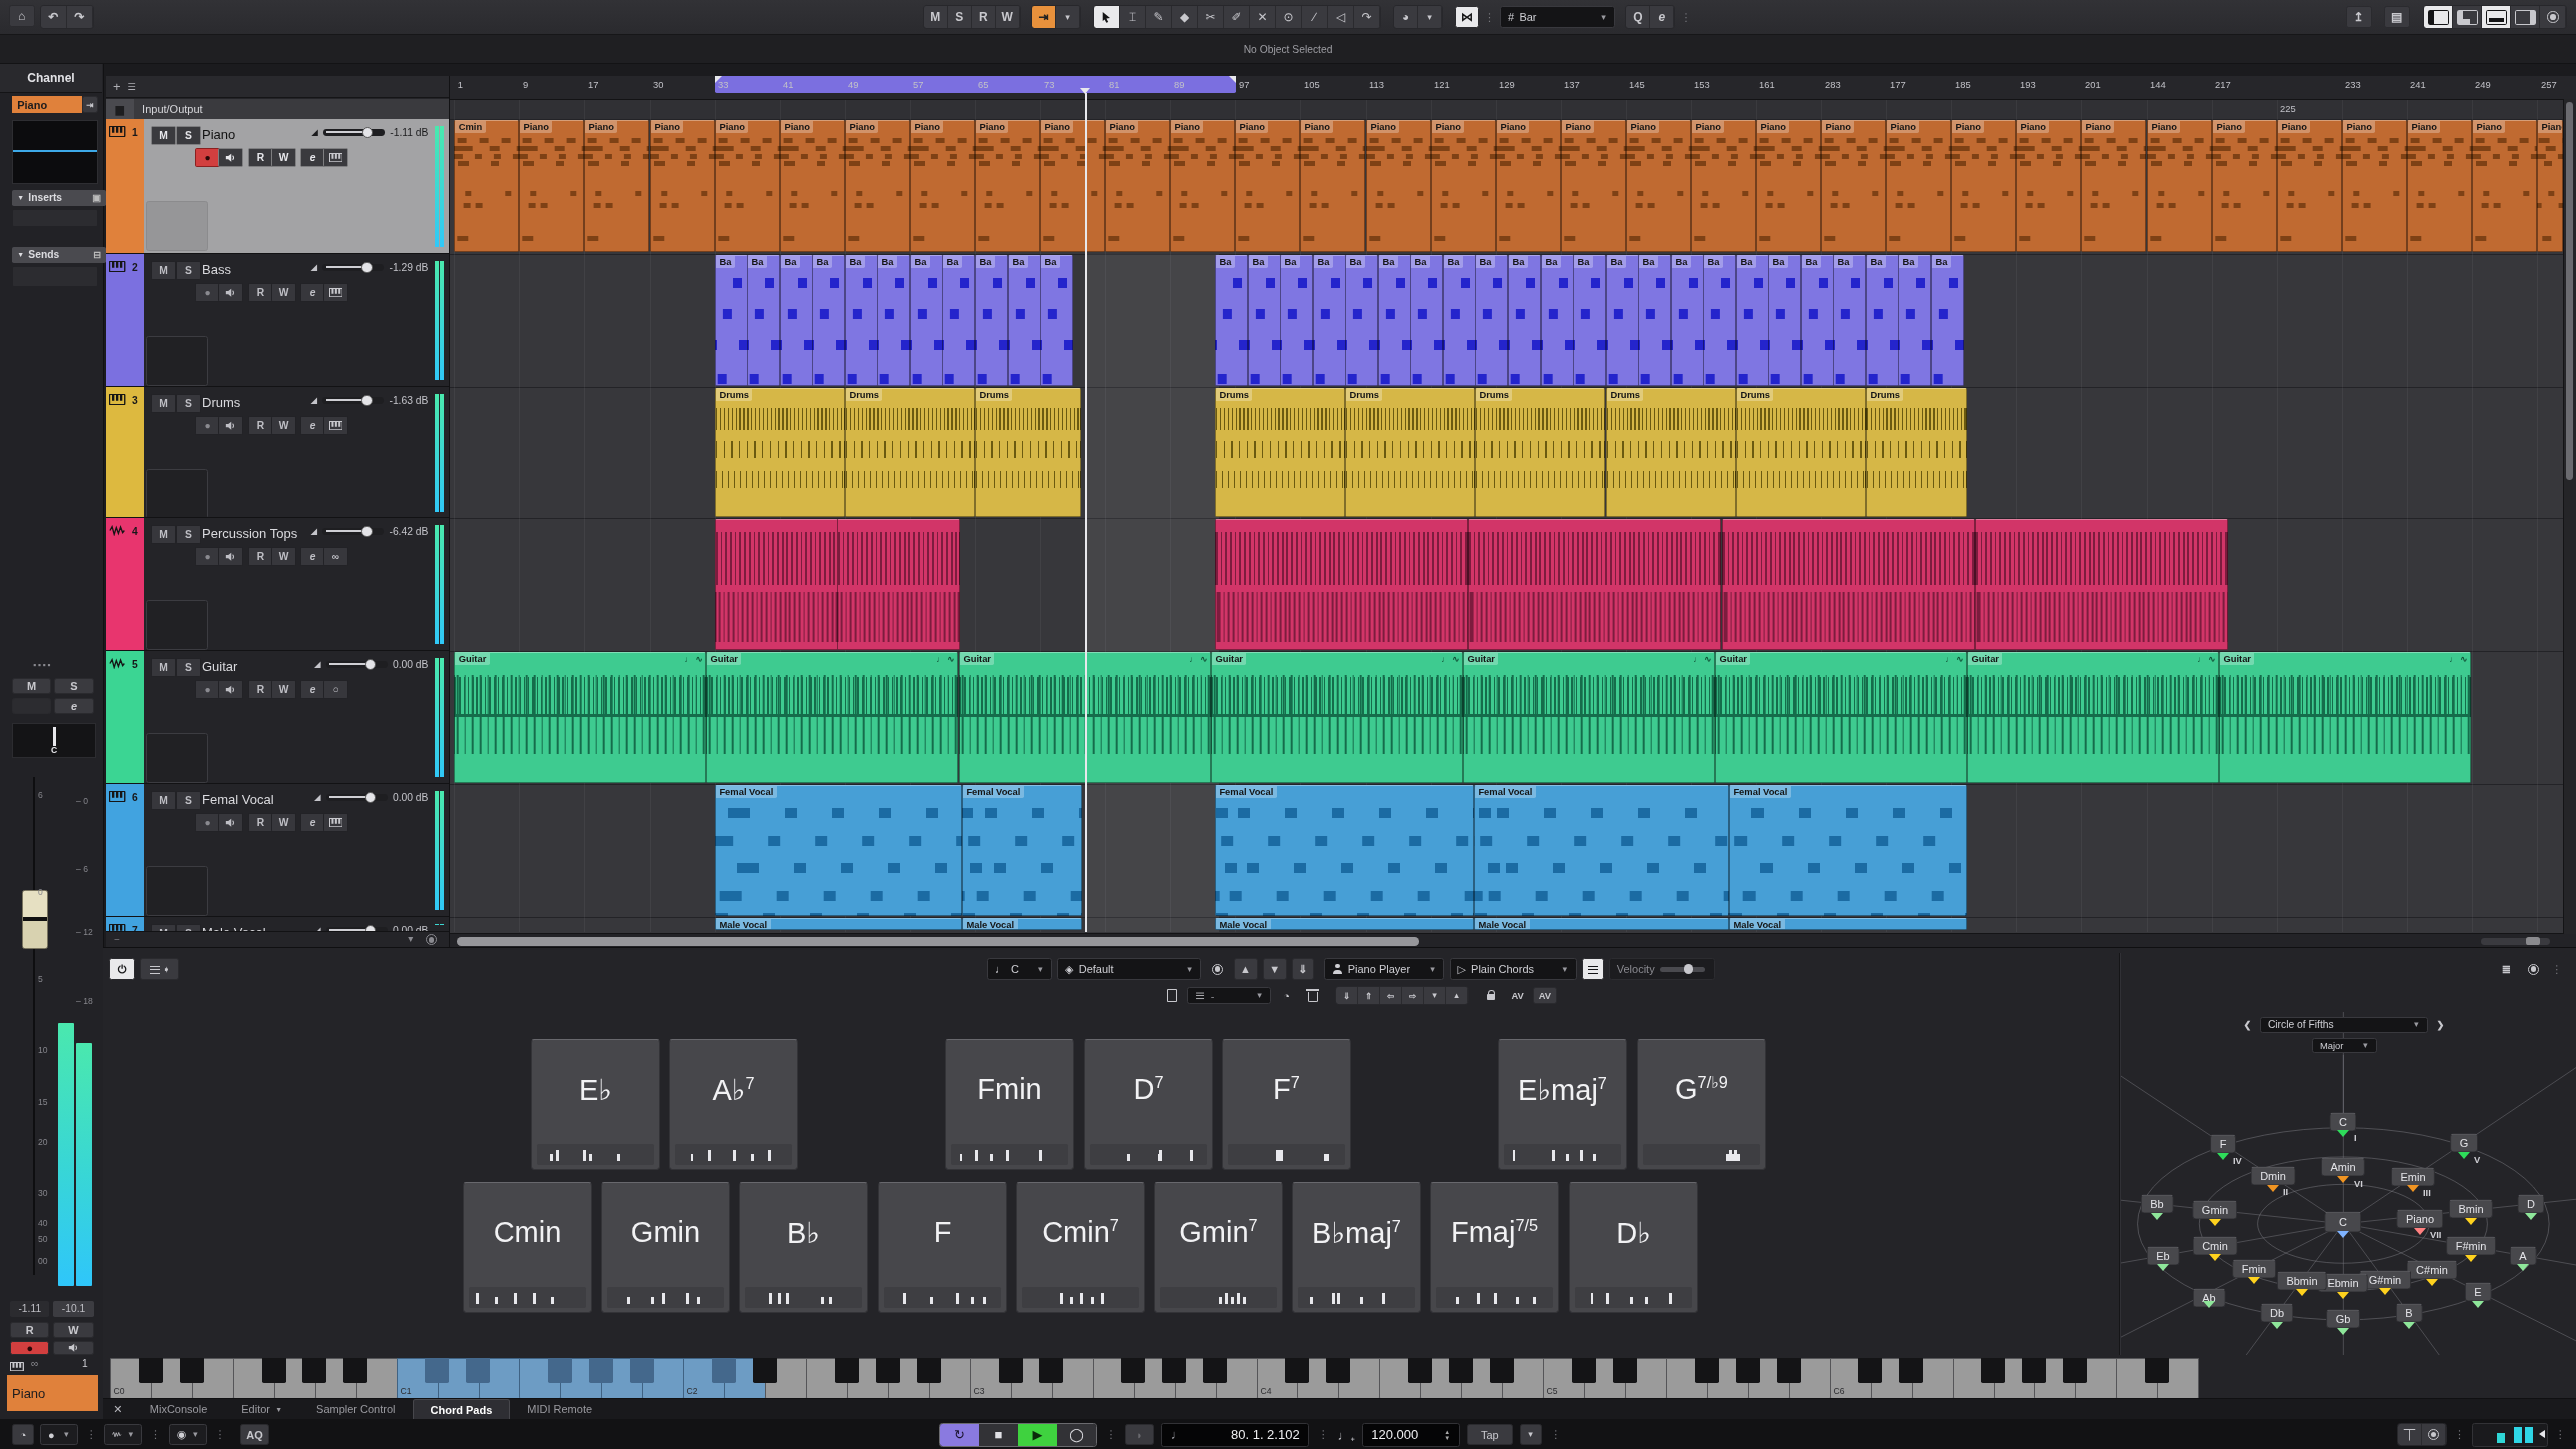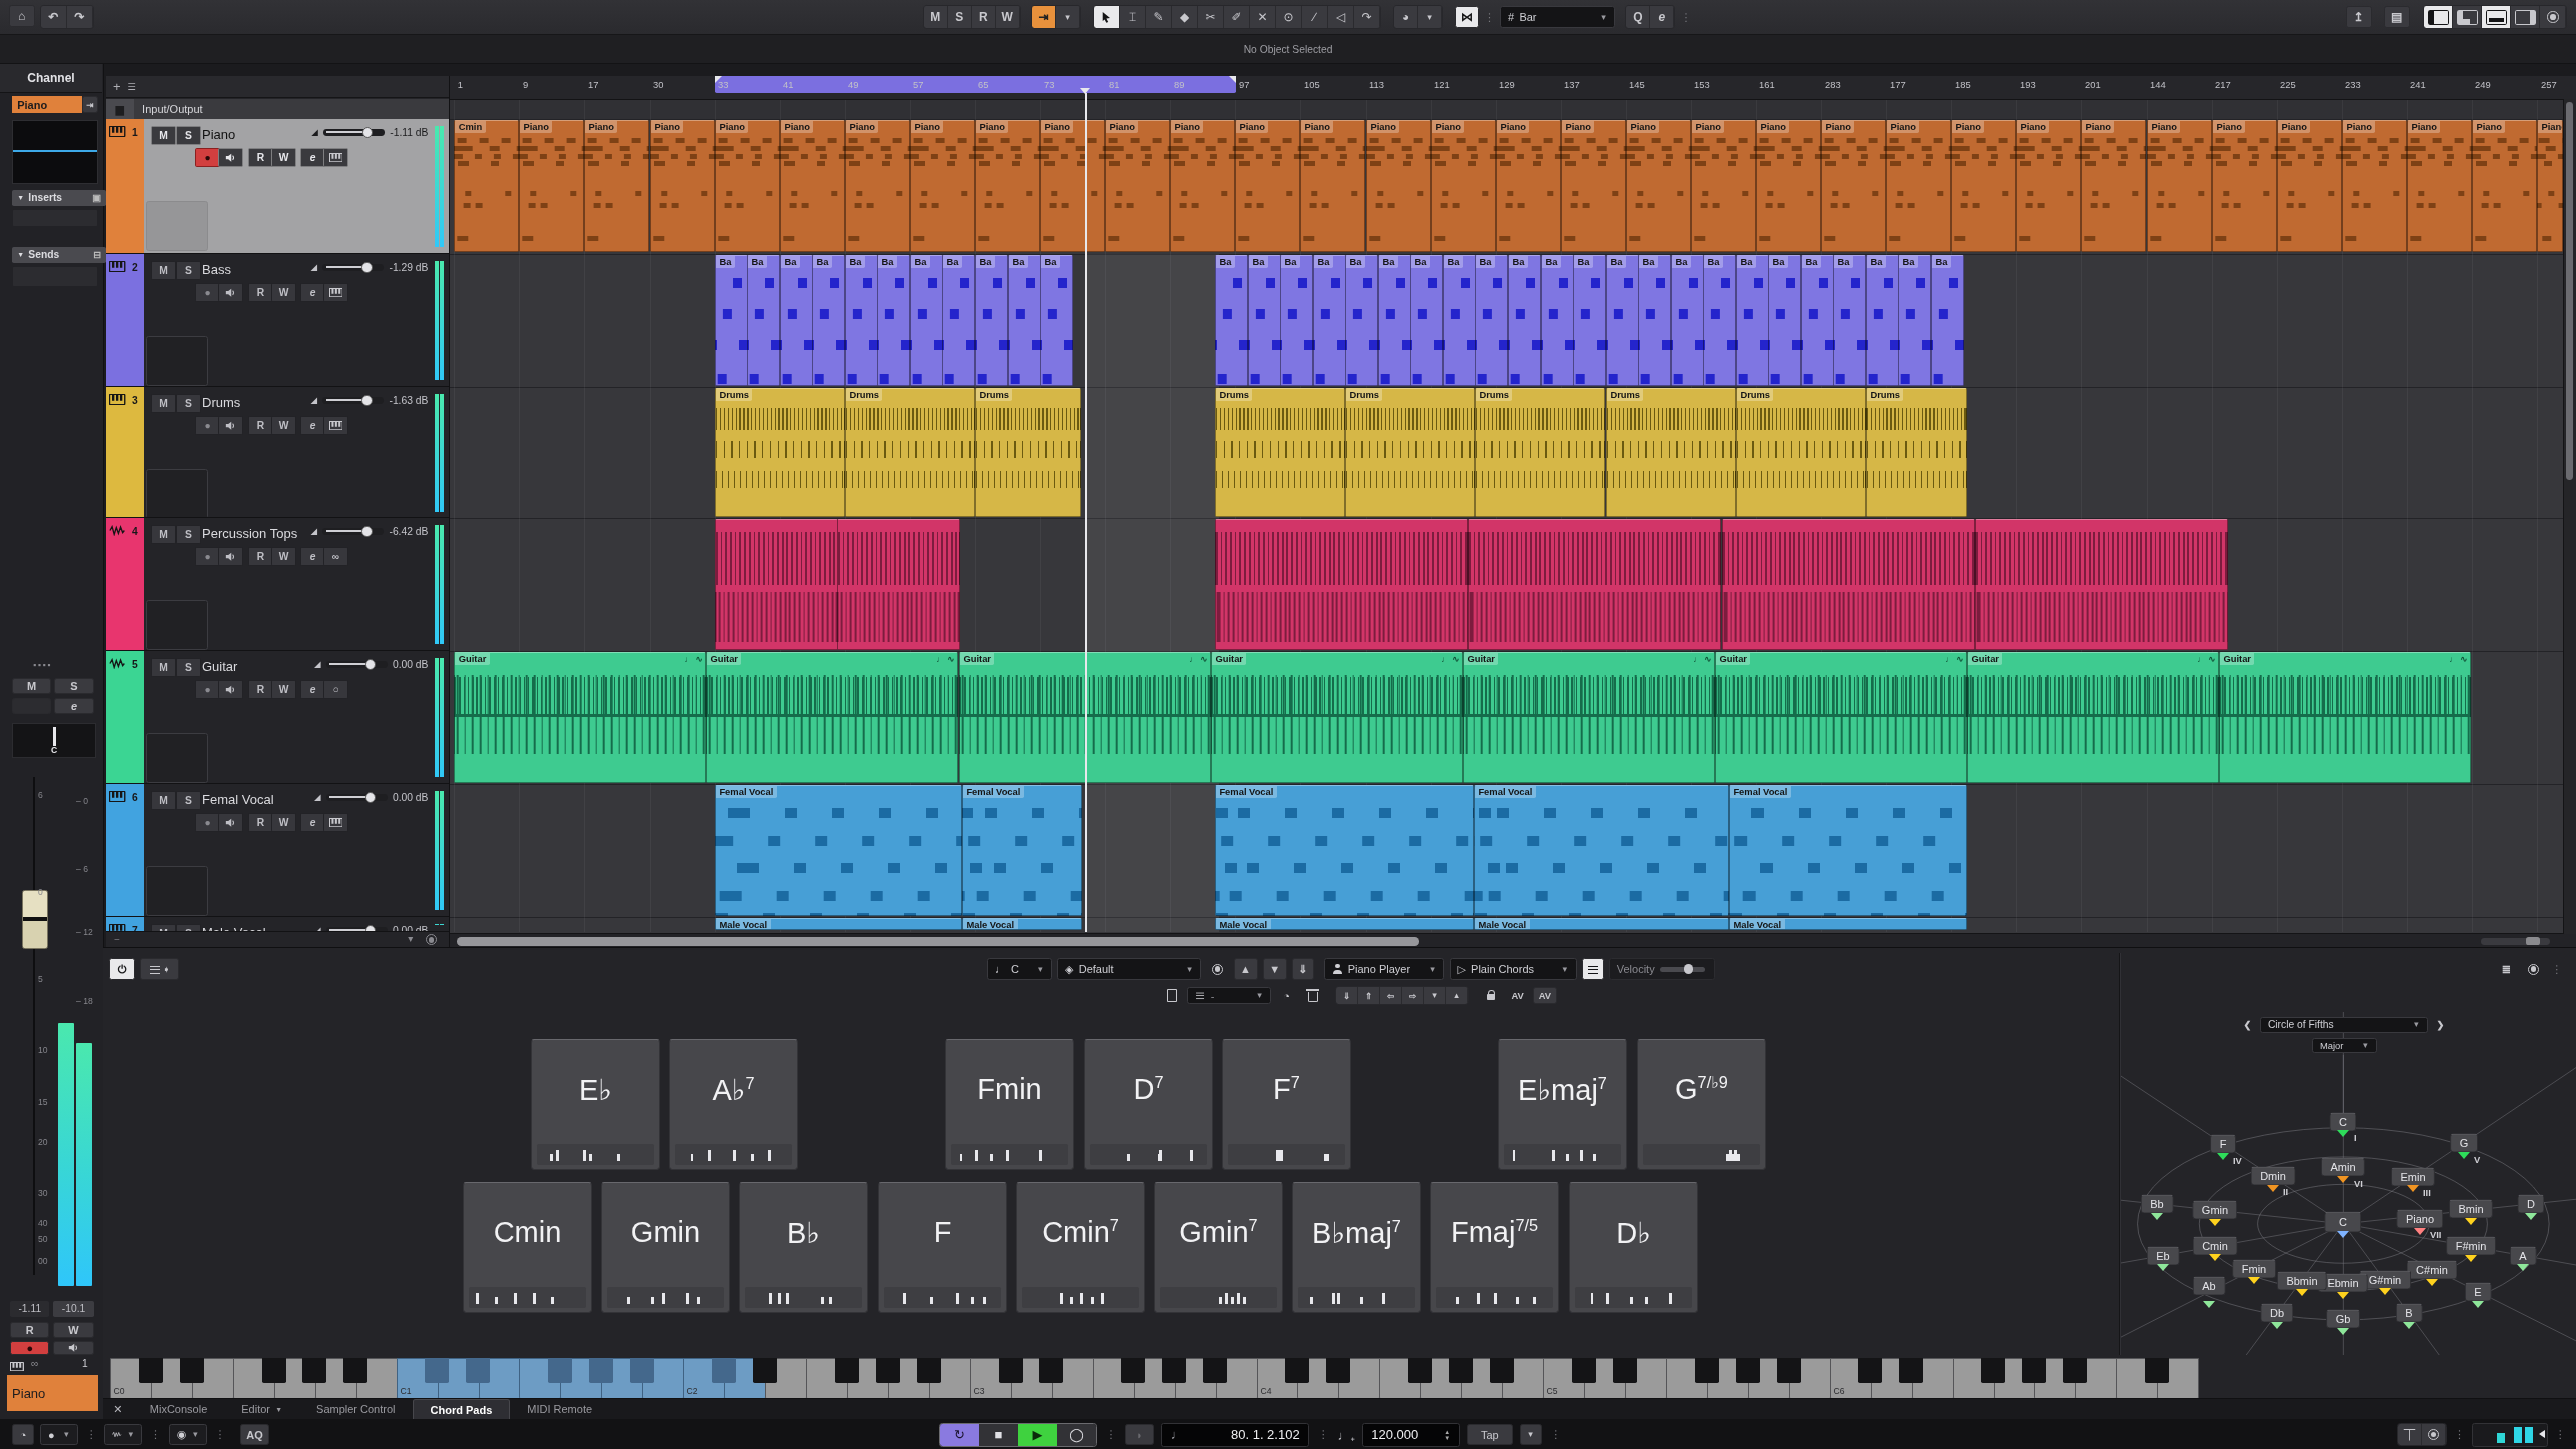--- a/index.html
+++ b/index.html
@@ -995,21 +995,21 @@
         <div class="rlabel" style="left: 1179px;">145</div>
         <div class="rlabel" style="left: 1244px;">153</div>
         <div class="rlabel" style="left: 1309px;">161</div>
         <div class="rlabel" style="left: 1375px;">283</div>
         <div class="rlabel" style="left: 1440px;">177</div>
         <div class="rlabel" style="left: 1505px;">185</div>
         <div class="rlabel" style="left: 1570px;">193</div>
         <div class="rlabel" style="left: 1635px;">201</div>
         <div class="rlabel" style="left: 1700px;">144</div>
         <div class="rlabel" style="left: 1765px;">217</div>
-        <div class="rlabel" style="left: 1830px;">225</div>
+        <div class="rlabel" style="left: 1830px; margin-top: 24px;">225</div>
         <div class="rlabel" style="left: 1895px;">233</div>
         <div class="rlabel" style="left: 1960px;">241</div>
         <div class="rlabel" style="left: 2025px;">249</div>
         <div class="rlabel" style="left: 2091px;">257</div>
       </div>
       <div class="playhead" style="left: 635px; height: 839px;"></div>
       <div class="abs" style="left: 630px; top: 12px; width: 0px; height: 0px; border-left: 5.2px solid transparent; border-right: 5.2px solid transparent; border-top: 6px solid rgb(232, 232, 236); z-index: 41;"></div>
       <div class="hscroll">
         <div class="hthumb"></div>
         <div class="abs" style="right: 26px; top: 3.4px; width: 69px; height: 6.9px; background: rgb(58, 58, 63); border-radius: 3.4px;">
@@ -1308,21 +1308,21 @@
           <div class="cof-node" style="left: 402px; top: 244px;">A</div>
           <div class="cof-mark" style="left: 402px; top: 252px; border-top-color: rgb(142, 230, 154);"></div>
           <div class="cof-node" style="left: 357px; top: 280px;">E</div>
           <div class="cof-mark" style="left: 357px; top: 289px; border-top-color: rgb(142, 230, 154);"></div>
           <div class="cof-node" style="left: 288px; top: 301px;">B</div>
           <div class="cof-mark" style="left: 288px; top: 310px; border-top-color: rgb(142, 230, 154);"></div>
           <div class="cof-node" style="left: 222px; top: 307px;">Gb</div>
           <div class="cof-mark" style="left: 222px; top: 316px; border-top-color: rgb(142, 230, 154);"></div>
           <div class="cof-node" style="left: 156px; top: 301px;">Db</div>
           <div class="cof-mark" style="left: 156px; top: 310px; border-top-color: rgb(142, 230, 154);"></div>
-          <div class="cof-node" style="left: 88px; top: 274px;">Ab</div>
+          <div class="cof-node" style="left: 88px; top: 286px;">Ab</div>
           <div class="cof-mark" style="left: 88px; top: 289px; border-top-color: rgb(142, 230, 154);"></div>
           <div class="cof-node" style="left: 42px; top: 244px;">Eb</div>
           <div class="cof-mark" style="left: 42px; top: 252px; border-top-color: rgb(142, 230, 154);"></div>
           <div class="cof-node" style="left: 36px; top: 192px;">Bb</div>
           <div class="cof-mark" style="left: 36px; top: 201px; border-top-color: rgb(142, 230, 154);"></div>
           <div class="cof-node" style="left: 102px; top: 132px;">F</div>
           <div class="cof-mark" style="left: 102px; top: 141px; border-top-color: rgb(46, 220, 90);"></div>
           <div class="cof-rn" style="left: 112px; top: 143px;">IV</div>
           <div class="cof-node" style="left: 222px; top: 155px;">Amin</div>
           <div class="cof-mark" style="left: 222px; top: 164px; border-top-color: rgb(240, 148, 34);"></div>

